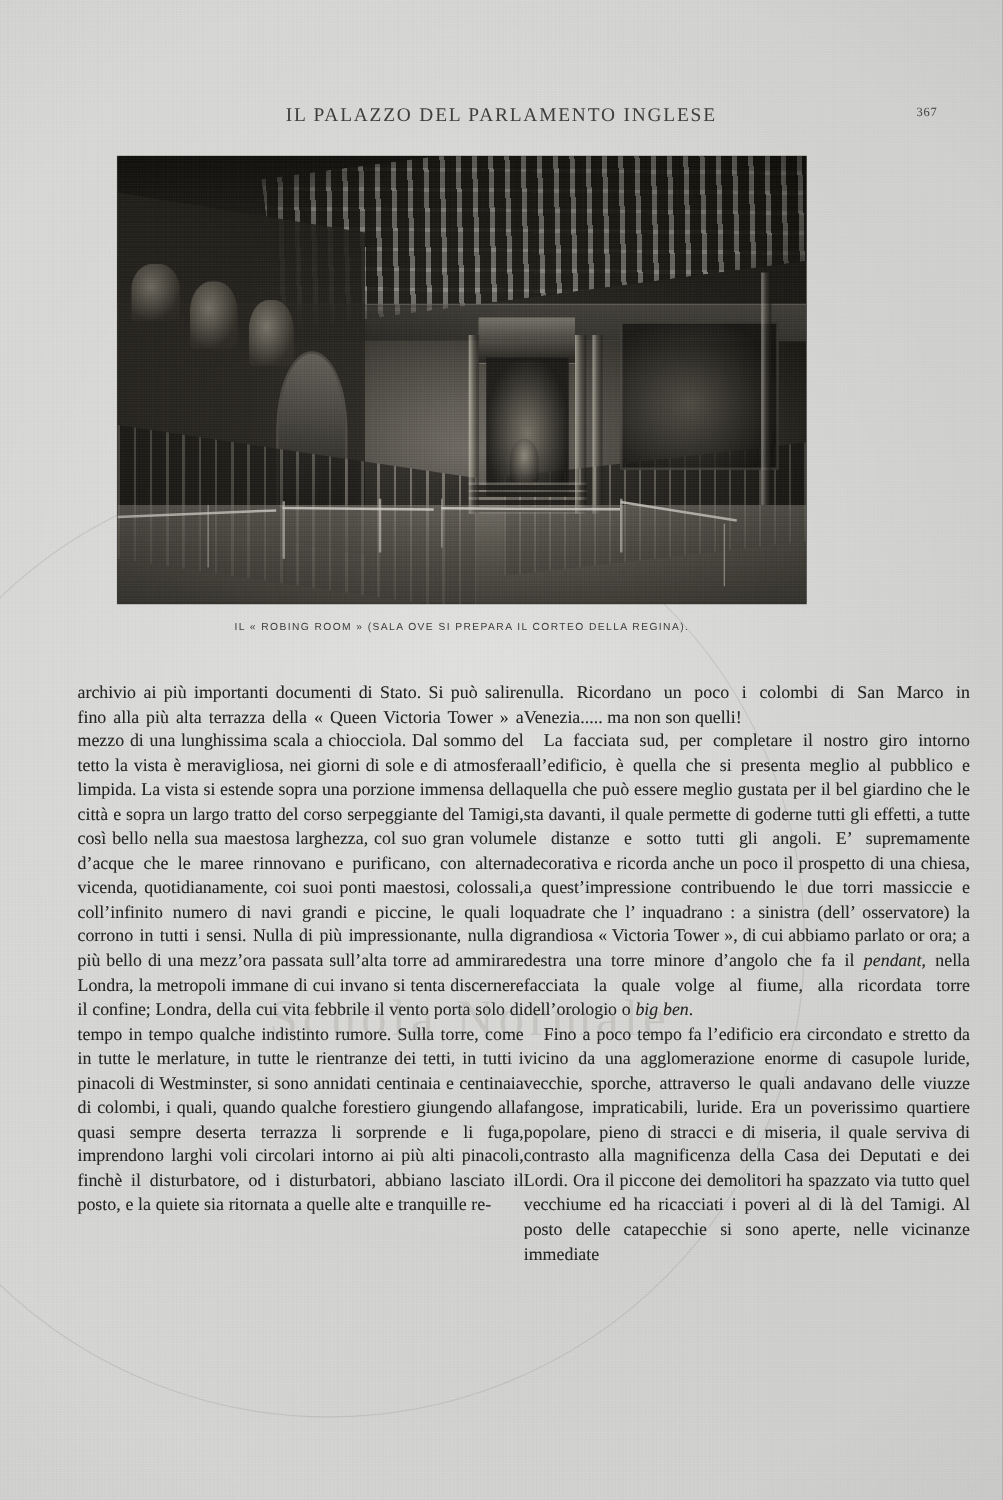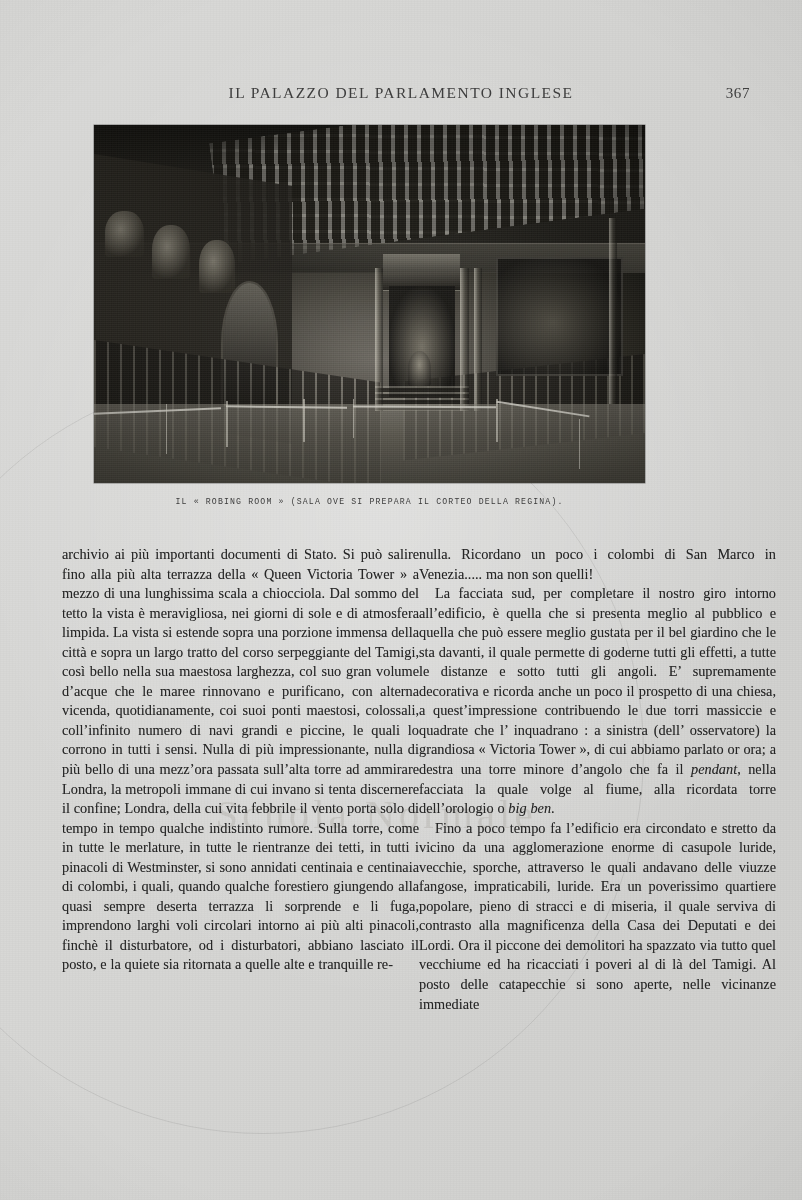--- a/index.html
+++ b/index.html
@@ -76,21 +76,21 @@
     text-align: center;
     font-size: 15.5px;
     letter-spacing: 1.45px;
     color: #3d3d3d;
     white-space: nowrap;
   }
   #header .folio {
     position: absolute;
     right: 52px;
     top: 1px;
-    font-size: 15px;
+    font-size: 10px;
     letter-spacing: 0.6px;
     color: #3d3d3d;
   }
 
   
   #plate {
     position: absolute;
     left: 94px;
     top: 125px;
     width: 551px;
@@ -228,21 +228,21 @@
   
   #caption {
     position: absolute;
     left: 94px;
     top: 497px;
     width: 551px;
     text-align: center;
     font-size: 8.2px;
     letter-spacing: 1.15px;
     color: #3b3b3b;
-    font-family: Liberation Mono, monospace;
+    font-family: Liberation Sans, sans-serif;
     white-space: nowrap;
   }
 
   
   #body {
     position: absolute;
     left: 26px;
     top: 545px;
     width: 750px;
     display: flex;

